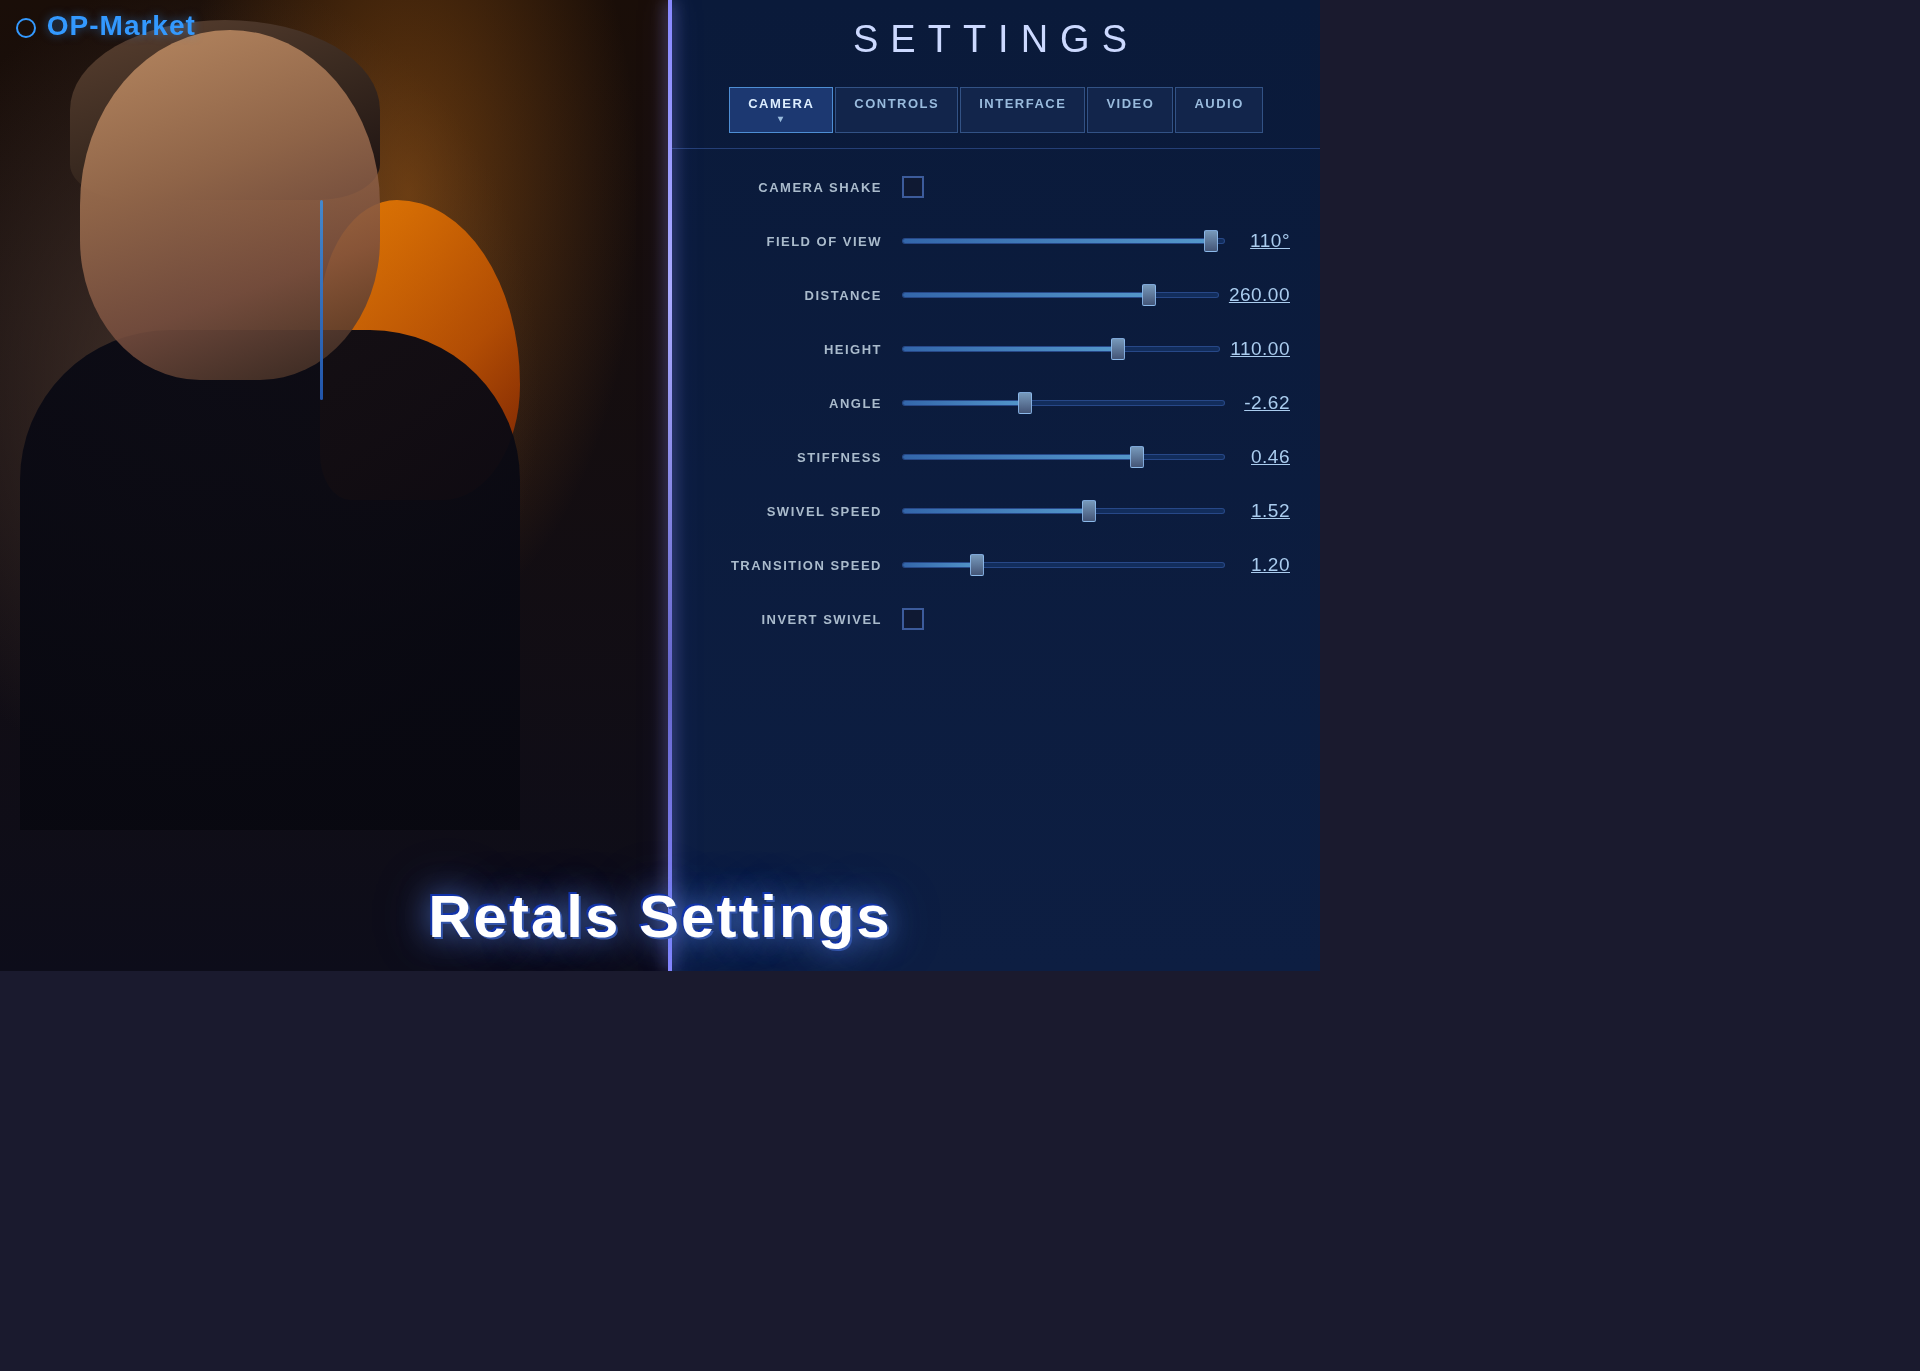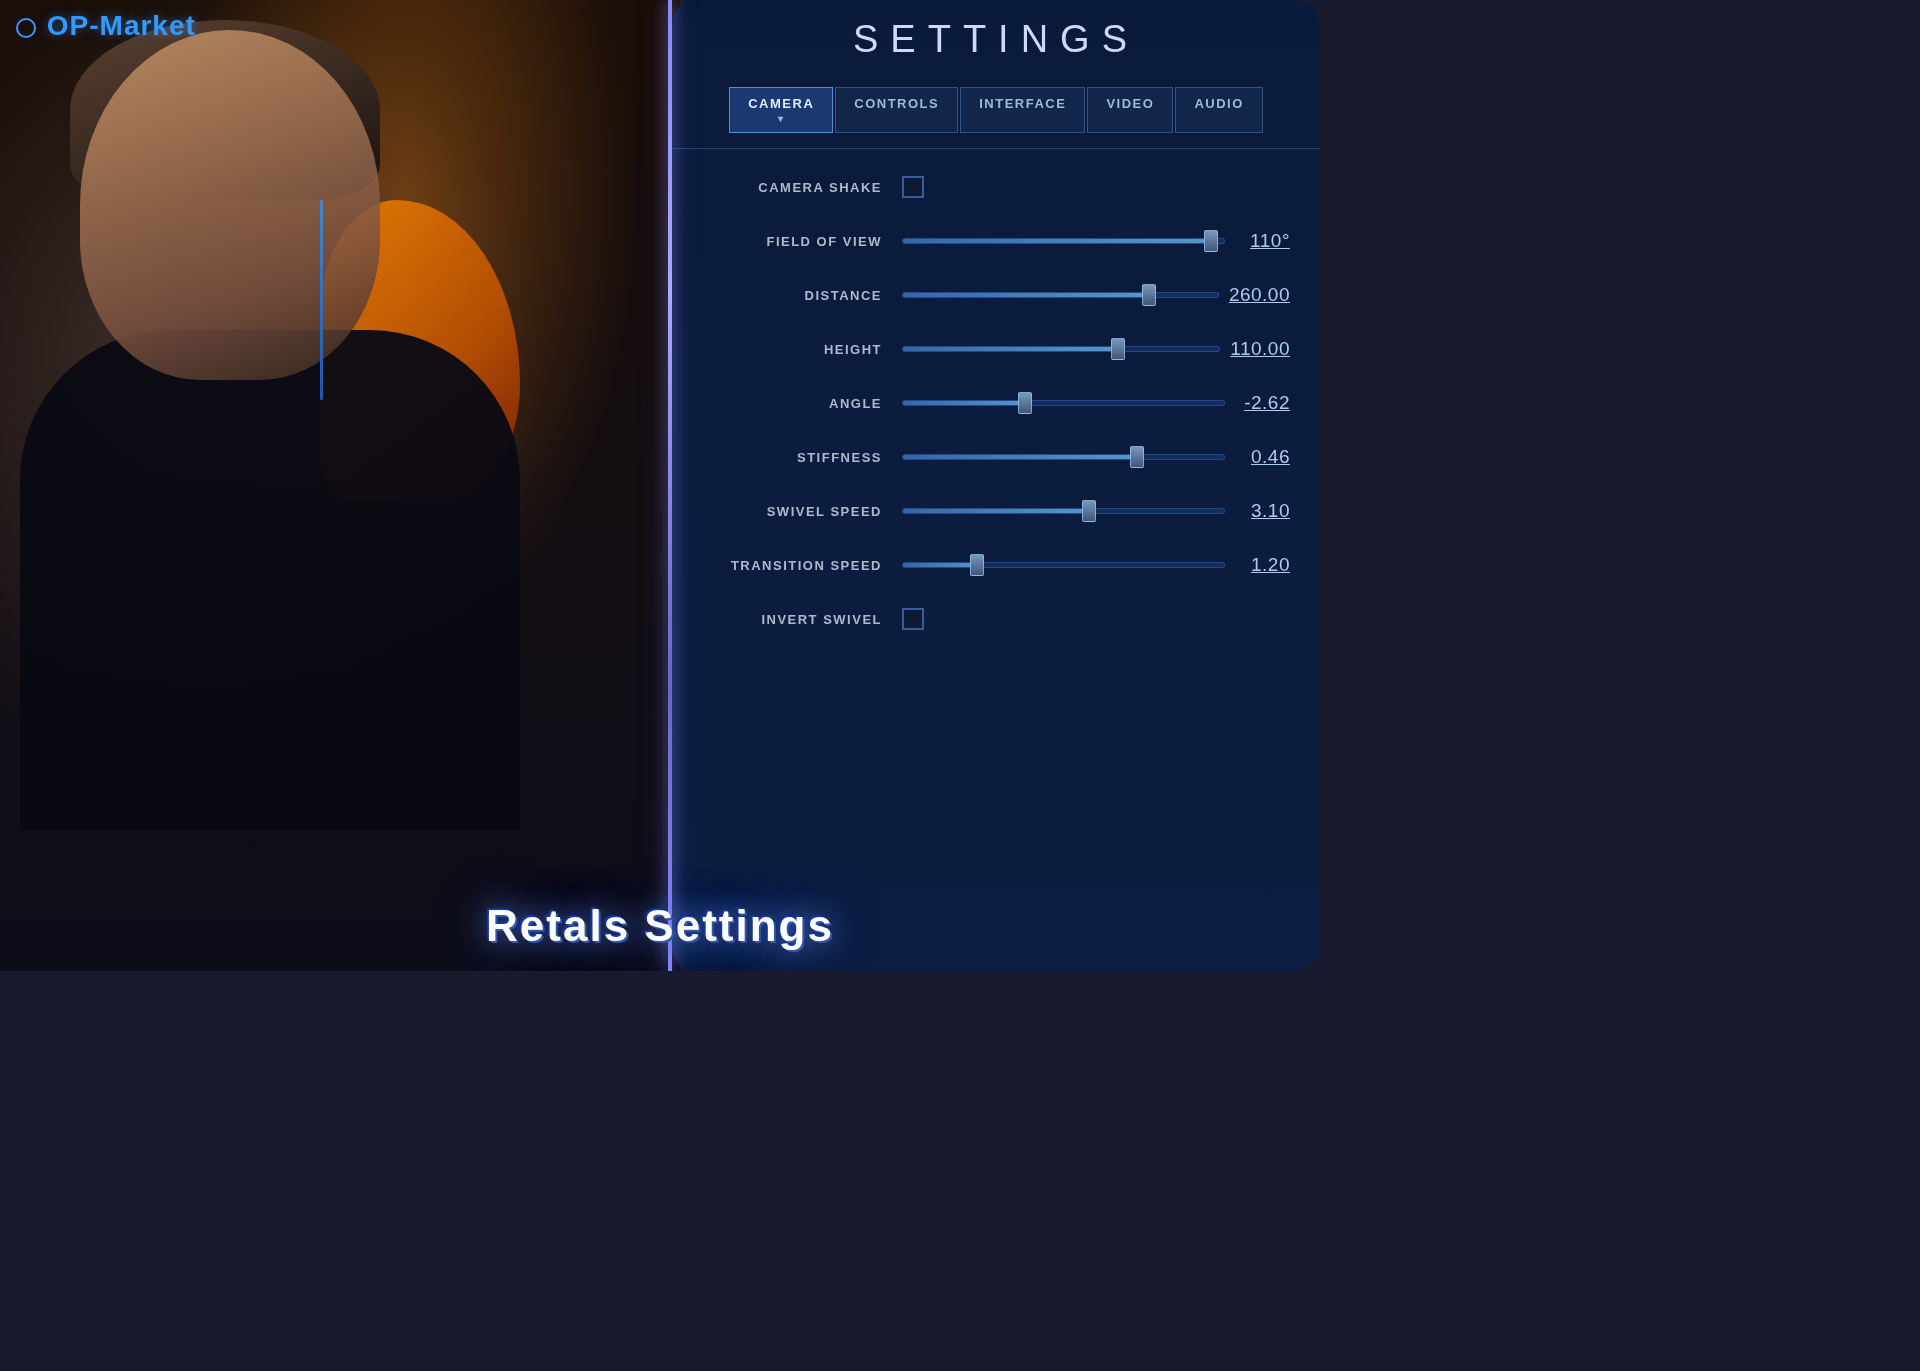--- a/index.html
+++ b/index.html
@@ -113,21 +113,20 @@
       box-shadow: 0 0 15px rgba(150,150,255,0.8), 0 0 30px rgba(100,100,255,0.4);
       z-index: 5;
     }
 
     
     .settings-panel {
       position: absolute;
       left: 672px; top: 0;
       width: 648px; height: 100%;
       background: linear-gradient(180deg, #0a1a3a 0%, #0d1e42 100%);
-      border-radius: 24px;
     }
 
     
     .settings-title {
       text-align: center;
       padding: 18px 0 10px;
       font-size: 38px;
       font-weight: 300;
       letter-spacing: 12px;
       color: #ccd9ff;
@@ -276,21 +275,21 @@
       text-decoration: underline;
     }
 
     
     .bottom-title {
       position: absolute;
       bottom: 20px;
       left: 0;
       width: 100%;
       text-align: center;
-      font-size: 44px;
+      font-size: 60px;
       font-weight: 900;
       color: white;
       text-shadow: 
         2px 2px 0 #3355aa,
         -2px -2px 0 #1133aa,
         0 0 30px rgba(100,150,255,0.8),
         0 0 60px rgba(80,120,255,0.4);
       letter-spacing: 2px;
       z-index: 10;
     }
@@ -414,21 +413,21 @@
 
     <div class="setting-row">
       <div class="setting-label">SWIVEL SPEED</div>
       <div class="setting-control">
         <div class="slider-container">
           <div class="slider-track">
             <div class="slider-fill" style="width:60%"></div>
             <div class="slider-thumb" style="left:calc(58% - 7px)"></div>
           </div>
         </div>
-        <div class="slider-value">3.10</div>
+        <div class="slider-value">1.52</div>
       </div>
     </div>
 
     <div class="setting-row">
       <div class="setting-label">TRANSITION SPEED</div>
       <div class="setting-control">
         <div class="slider-container">
           <div class="slider-track">
             <div class="slider-fill" style="width:25%"></div>
             <div class="slider-thumb" style="left:calc(23% - 7px)"></div>

